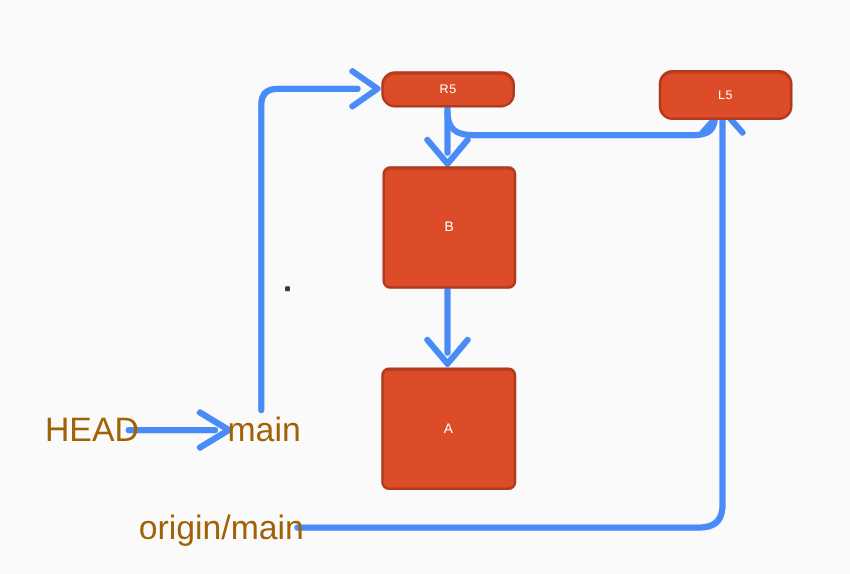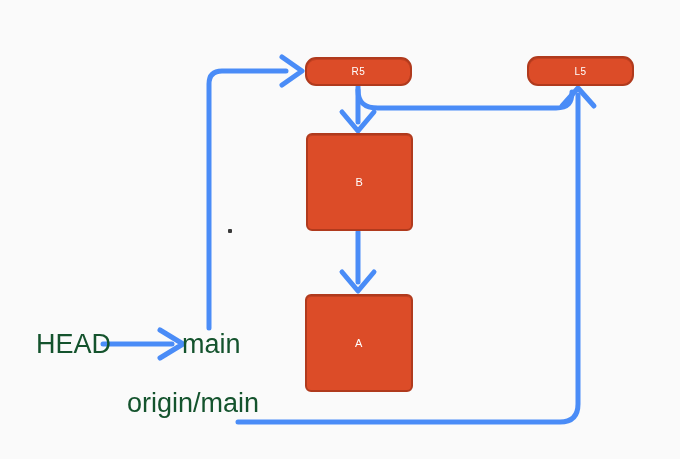--- a/index.html
+++ b/index.html
@@ -19,33 +19,33 @@
     color: #ffffff;
     display: flex;
     align-items: center;
     justify-content: center;
     box-sizing: border-box;
     box-shadow: inset 0 1px 0 rgba(120,30,10,0.25);
   }
   .node-small { border-radius: 11px; font-size: 10px; letter-spacing: 0.5px; }
   .node-big   { border-radius: 6px; font-size: 11px; letter-spacing: 0.5px; }
   .node-r5 { left: 305px; top: 57px;  width: 107px; height: 29px; }
-  .node-l5 { left: 527px; top: 56px;  width: 107px; height: 30px; }
+  .node-l5 { left: 527px; top: 56px;  width: 107px; height: 40px; }
   .node-b  { left: 306px; top: 133px; width: 107px; height: 98px; }
   .node-a  { left: 305px; top: 294px; width: 108px; height: 98px; }
   .text-label {
     position: absolute;
-    color: #14532d;
+    color: #a16207;
     font-size: 27px;
     line-height: 1.2;
     white-space: nowrap;
   }
   .label-head        { left: 36px;  top: 328px; }
   .label-main        { left: 182px; top: 328px; }
-  .label-origin-main { left: 111px; top: 387px; margin-left: 16px; }
+  .label-origin-main { left: 111px; top: 406px; }
   .stray-dot {
     position: absolute;
     left: 228px; top: 229px;
     width: 4px; height: 4px;
     background: #3a3a3a;
     border-radius: 1px;
   }
 </style>
 </head>
 <body>

